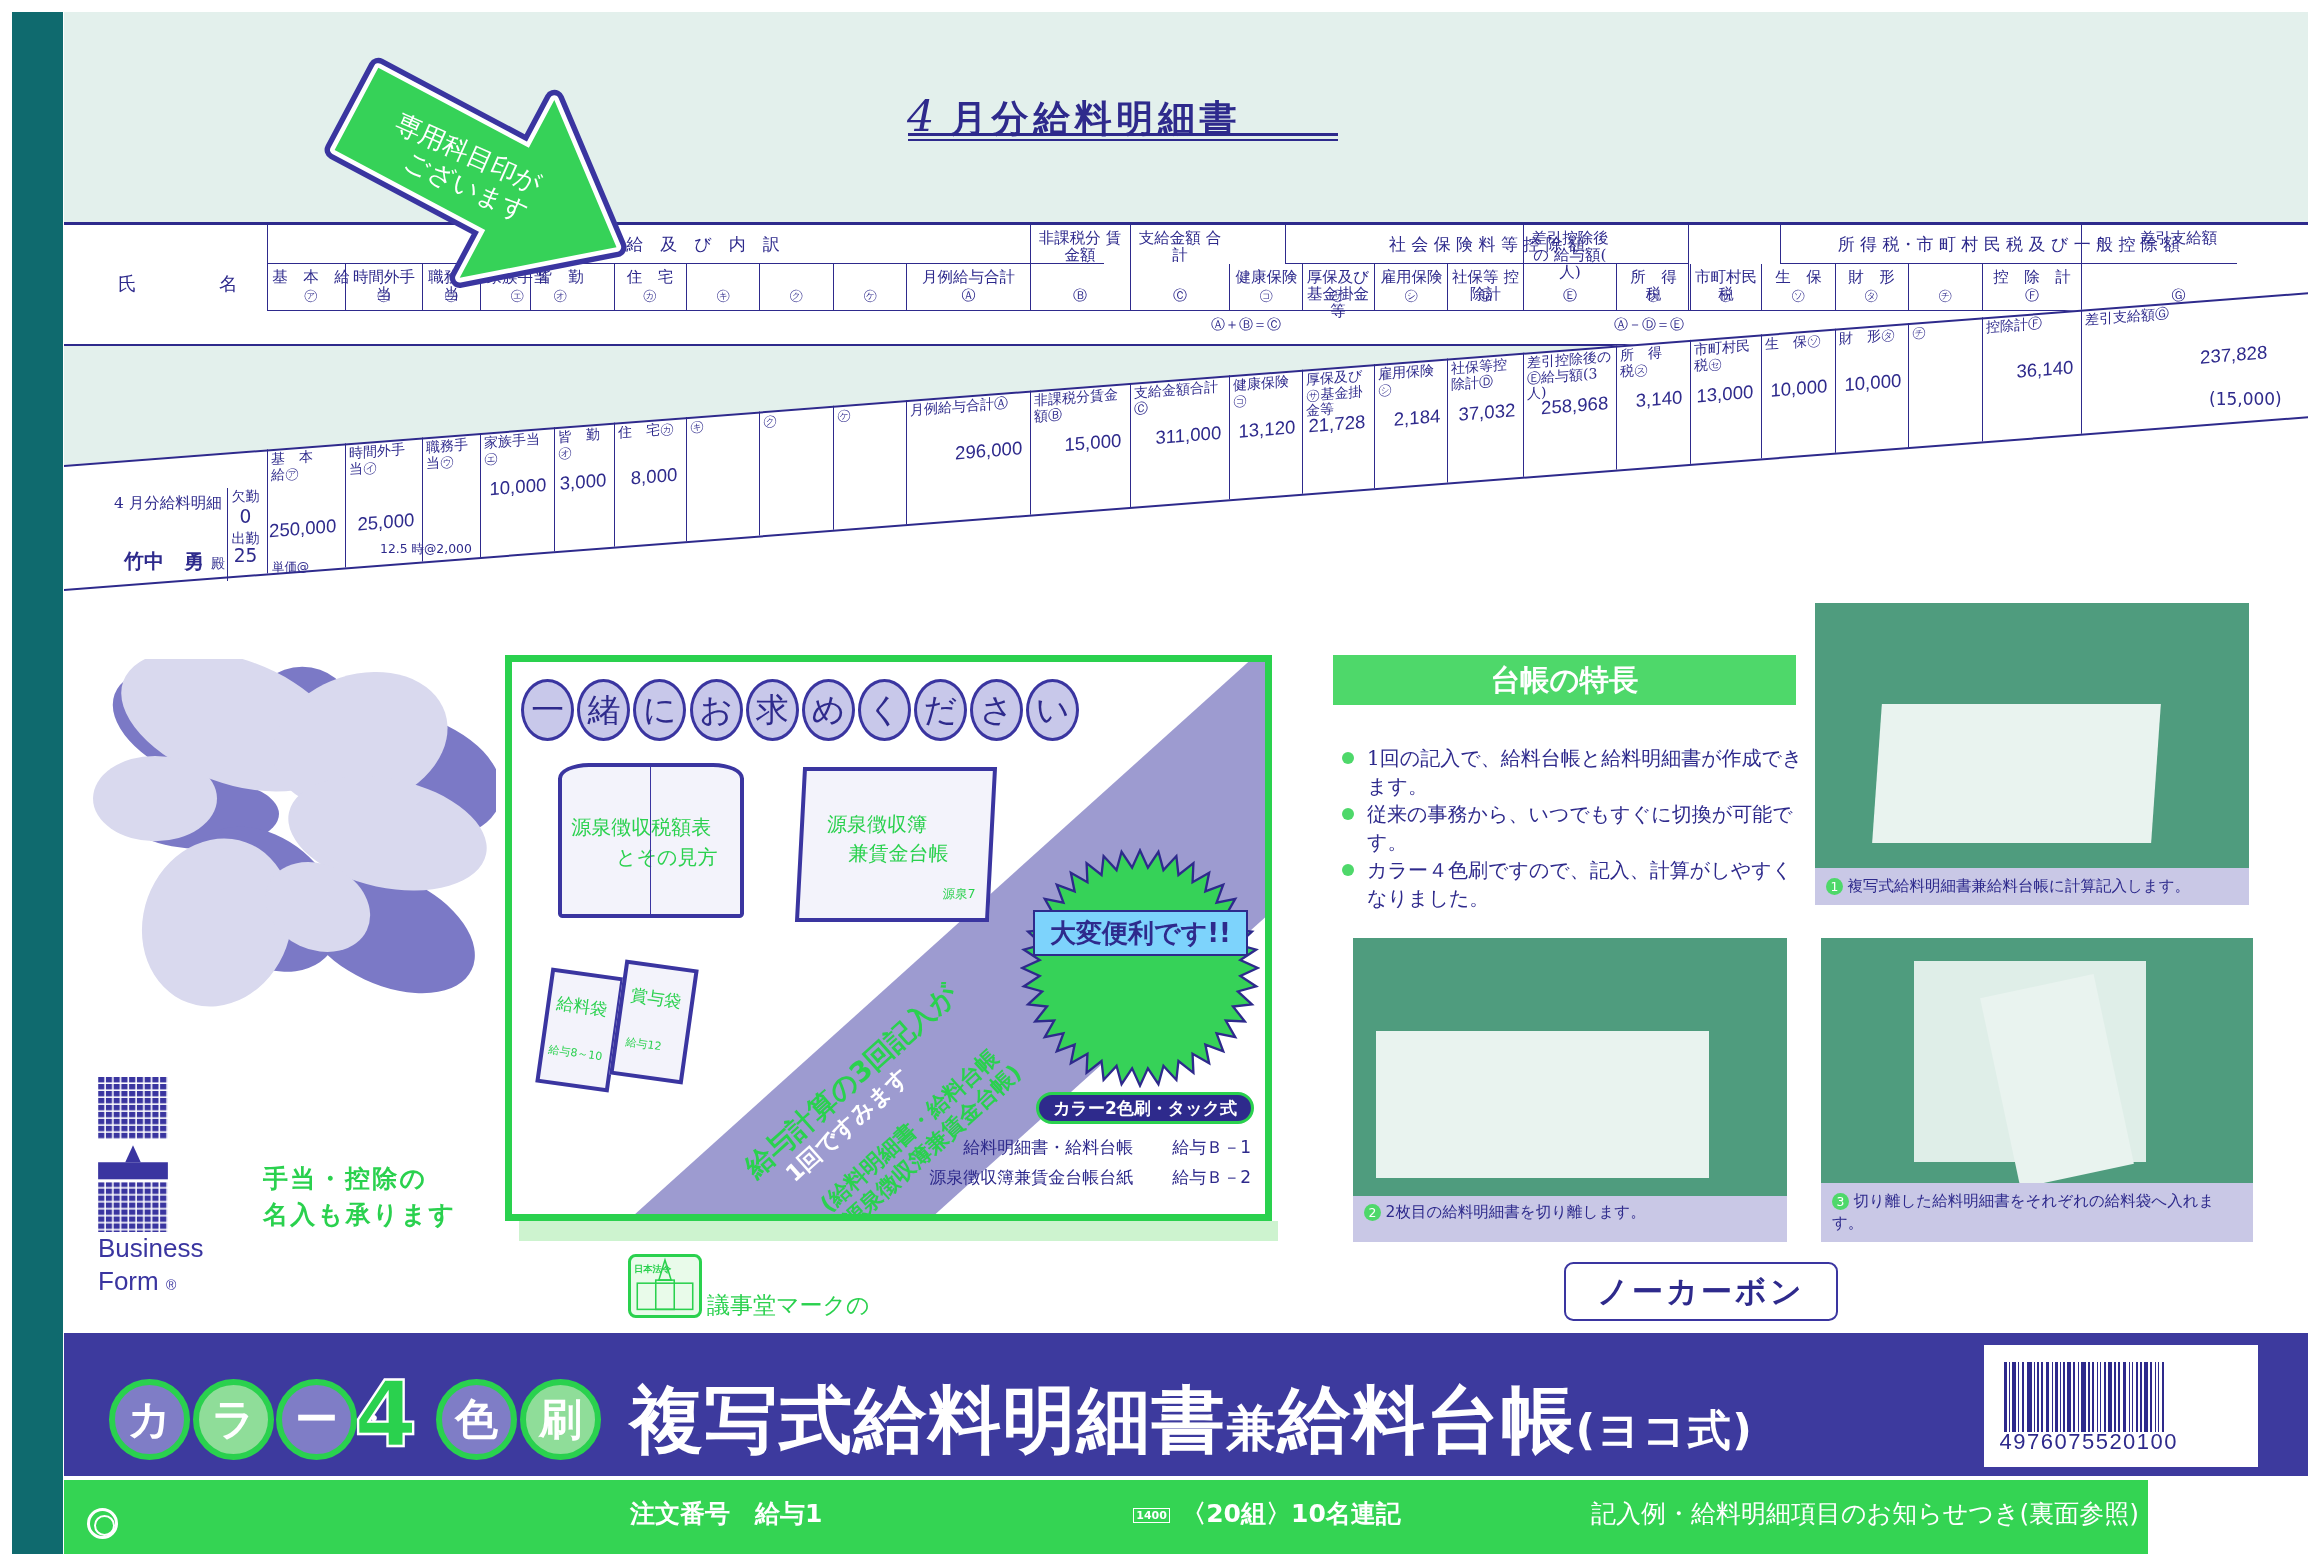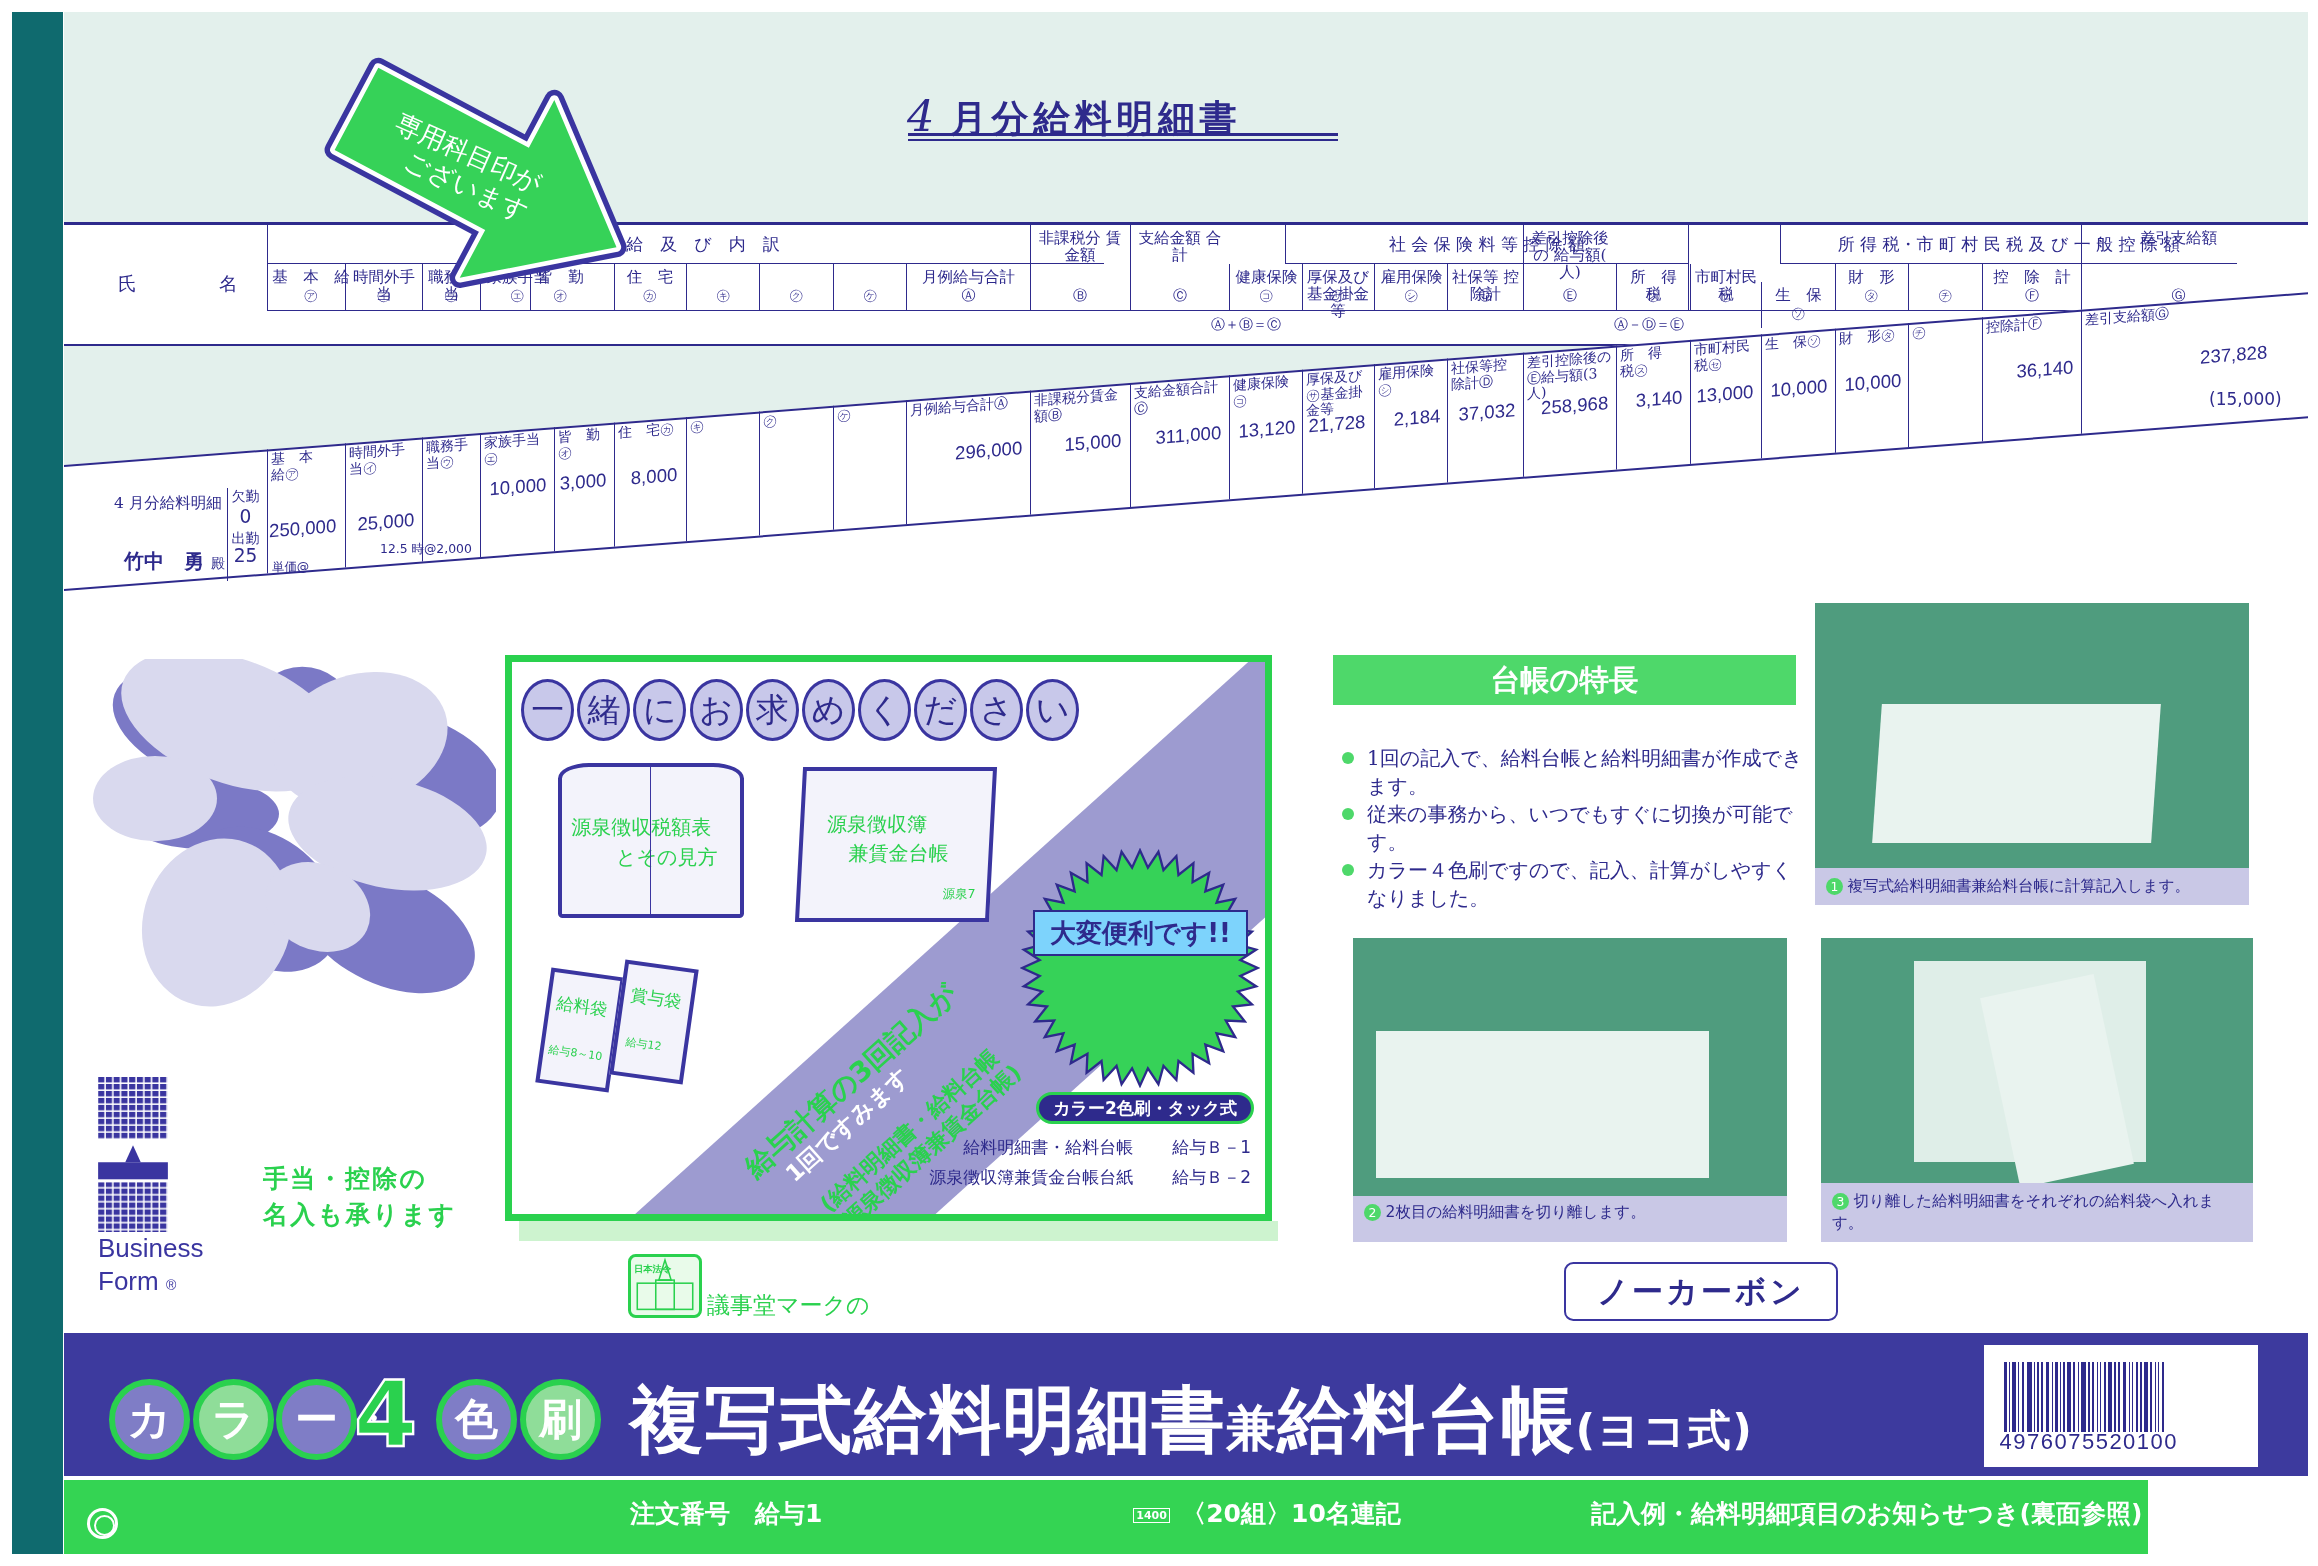--- a/index.html
+++ b/index.html
@@ -176,21 +176,21 @@
           <div class="code">Ⓔ</div>
         </div>
         <div class="hcell" style="left: 1552px; top: 39px; width: 74px; height: 46px;">
           <div class="lbl">所　得　税</div>
           <div class="code">㋜</div>
         </div>
         <div class="hcell" style="left: 1626px; top: 39px; width: 71px; height: 46px;">
           <div class="lbl">市町村民税</div>
           <div class="code">㋝</div>
         </div>
-        <div class="hcell" style="left: 1697px; top: 57px; width: 74px; height: 46px; padding-left: 7px;">
+        <div class="hcell" style="left: 1697px; top: 39px; width: 74px; height: 46px; padding-left: 7px;">
           <div class="lbl">生　保</div>
           <div class="code">㋞</div>
         </div>
         <div class="hcell" style="left: 1771px; top: 39px; width: 72px; height: 46px;">
           <div class="lbl">財　形</div>
           <div class="code">㋟</div>
         </div>
         <div class="hcell" style="left: 1844px; top: 39px; width: 74px; height: 46px;">
           <div class="lbl"></div>
           <div class="code">㋠</div>
@@ -511,16 +511,16 @@
         <i style="width: 1.2px;"></i>
         <i style="width: 2.5px;"></i>
       </div>
     <div class="bc-num">4976075520100</div>
   </div>
 
   <div class="greenband">
     <div class="gb-circle"></div>
     <div class="gb-text" style="left:566px"><span>注文番号</span>　<span>給与1</span></div>
     <div class="gb-text" style="left:1069px"><span class="gb-box">1400</span><span>〈20組〉10名連記</span></div>
-    <div class="gb-text" style="left:1527px;font-weight:bold">記入例・給料明細項目のお知らせつき(裏面参照)</div>
+    <div class="gb-text" style="left:1527px;font-weight:normal">記入例・給料明細項目のお知らせつき(裏面参照)</div>
   </div>
 </div>
 
 
 </body></html>

